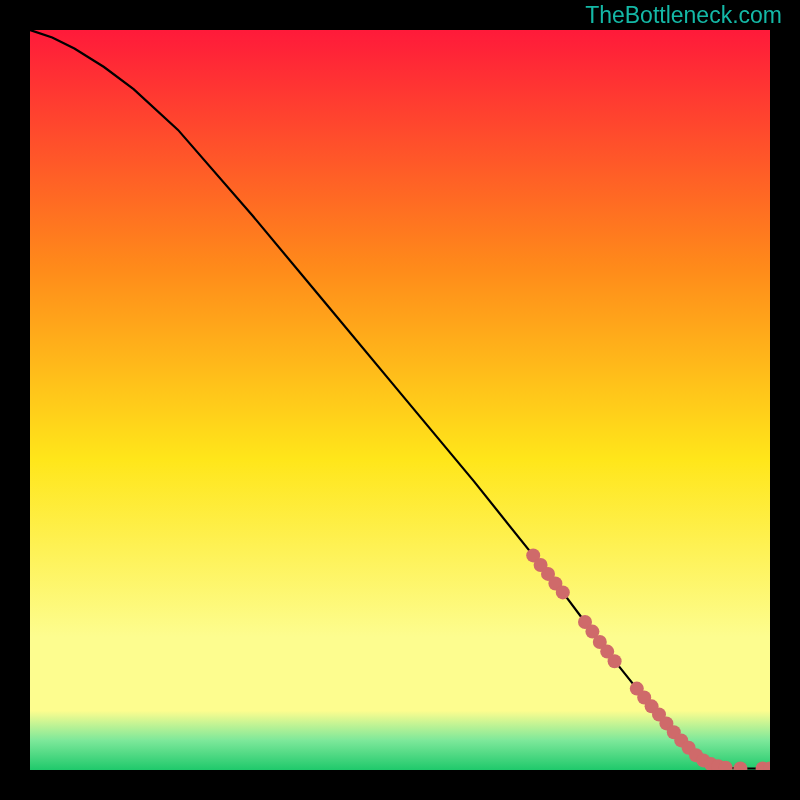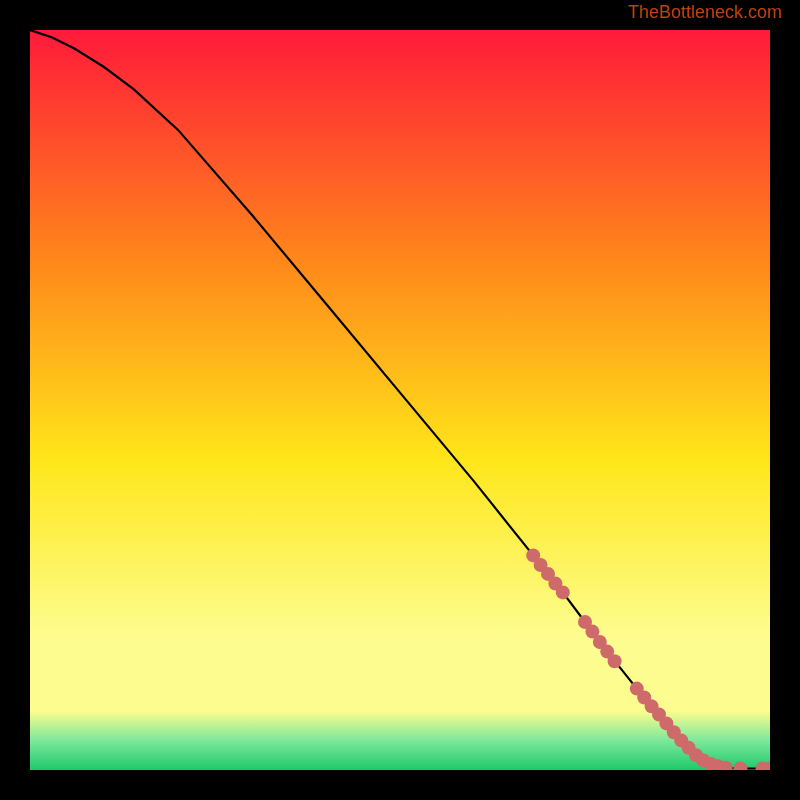--- a/index.html
+++ b/index.html
@@ -13,22 +13,22 @@
   }
   .outer {
     position: absolute;
     inset: 0;
     background: #000;
   }
   .watermark {
     position: absolute;
     top: 2px;
     right: 18px;
-    color: #c2410c;
-    font-size: 18px;
+    color: #14b8a6;
+    font-size: 23px;
     z-index: 10;
   }
   .plot-area {
     position: absolute;
     left: 30px;
     top: 30px;
     width: 740px;
     height: 740px;
     overflow: hidden;
   }

